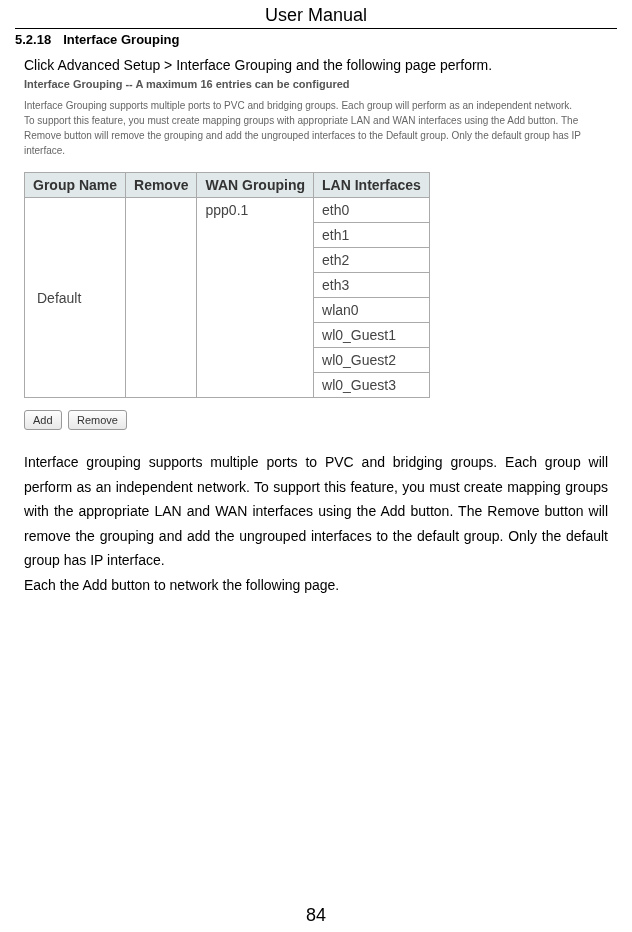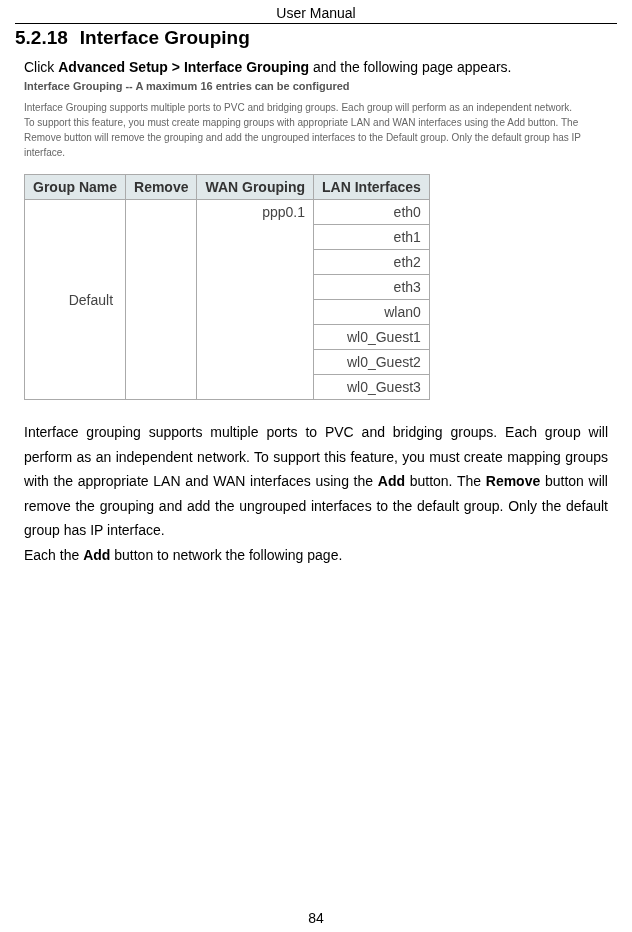--- a/index.html
+++ b/index.html
@@ -9,27 +9,27 @@
     }
     body {
       font-family: Arial, sans-serif;
       width: 632px;
       height: 932px;
       background: #fff;
       position: relative;
     }
     .header-title {
       text-align: center;
-      font-size: 14px;
+      font-size: 18px;
       padding: 5px 0 2px 0;
       border-bottom: 1px solid #000;
       margin: 0 15px;
     }
     .section-heading {
-      font-size: 19px;
+      font-size: 13px;
       font-weight: bold;
       padding: 3px 0 0 15px;
     }
     .section-num {
       margin-right: 12px;
     }
     .intro-text {
       padding: 10px 24px 3px 24px;
       font-size: 14px;
     }
@@ -58,21 +58,21 @@
       background: #e0e8ea;
       border: 1px solid #aaa;
       padding: 4px 8px;
       font-weight: bold;
       color: #333;
       text-align: center;
     }
     .grid-table td {
       border: 1px solid #aaa;
       padding: 4px 8px;
-      text-align: right;
+      text-align: left;
       background: #fff;
       min-width: 55px;
     }
     .grid-table .group-name-cell {
       vertical-align: middle;
       padding: 4px 12px;
     }
     .btn-row {
       margin: 12px 0 0 0;
     }
@@ -92,35 +92,35 @@
       font-size: 14px;
       line-height: 1.75;
       text-align: justify;
     }
     .page-number {
       position: absolute;
       bottom: 6px;
       left: 0;
       right: 0;
       text-align: center;
-      font-size: 14px;
+      font-size: 18px;
     }
-    .bold { font-weight: bold; }
+    .bold { font-weight: normal; }
   </style>
 </head>
 <body>
 
 <div class="header-title">User Manual</div>
 
 <div class="section-heading">
   <span class="section-num">5.2.18</span><span>Interface Grouping</span>
 </div>
 
 <div class="intro-text">
-  <span>Click </span><span class="bold">Advanced Setup &gt; Interface Grouping</span><span> and the following page appears.</span>
+  <span>Click </span><span class="bold">Advanced Setup &gt; Interface Grouping</span><span> and the following page perform.</span>
 </div>
 
 <div class="screenshot">
   <div class="screenshot-title">Interface Grouping -- A maximum 16 entries can be configured</div>
   <div class="screenshot-desc">Interface Grouping supports multiple ports to PVC and bridging groups. Each group will perform as an independent network. To support this feature, you must create mapping groups with appropriate LAN and WAN interfaces using the Add button. The Remove button will remove the grouping and add the ungrouped interfaces to the Default group. Only the default group has IP interface.</div>
 
   <table class="grid-table">
     <tbody>
         <tr>
       <th>Group Name</th>
@@ -151,20 +151,24 @@
         </tr>
     <tr>
           <td>wl0_Guest2</td>
         </tr>
     <tr>
           <td>wl0_Guest3</td>
         </tr>
   </tbody>
     </table>
 
+  <div class="btn-row">
+    <span class="btn">Add</span>
+    <span class="btn">Remove</span>
+  </div>
 </div>
 
 <div class="body-text">
   <span>Interface grouping supports multiple ports to PVC and bridging groups. Each group will perform as an independent network. To support this feature, you must create mapping groups with the appropriate LAN and WAN interfaces using the </span><span class="bold">Add</span><span> button. The </span><span class="bold">Remove</span><span> button will remove the grouping and add the ungrouped interfaces to the default group. Only the default group has IP interface.</span>
   <br>
   <span>Each the </span><span class="bold">Add</span><span> button to network the following page.</span>
 </div>
 
 <div class="page-number">84</div>
 

